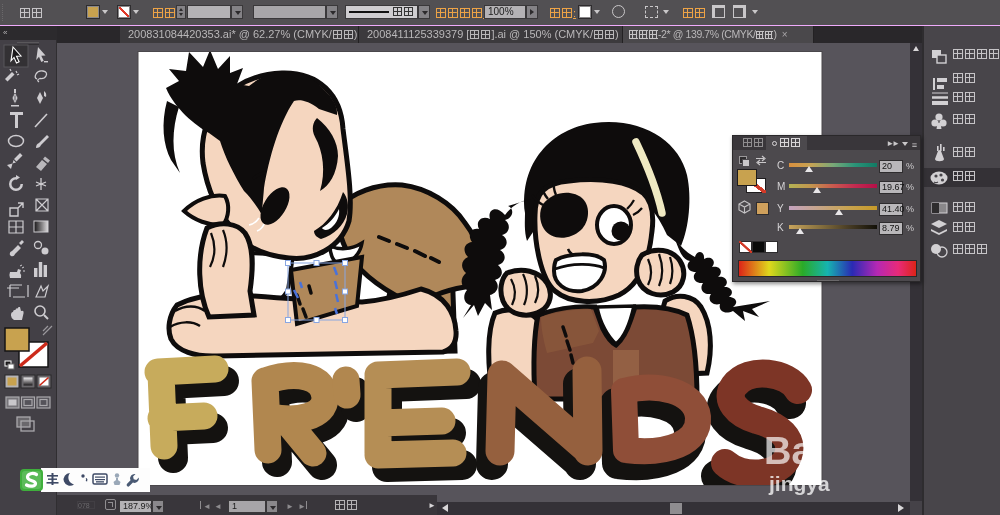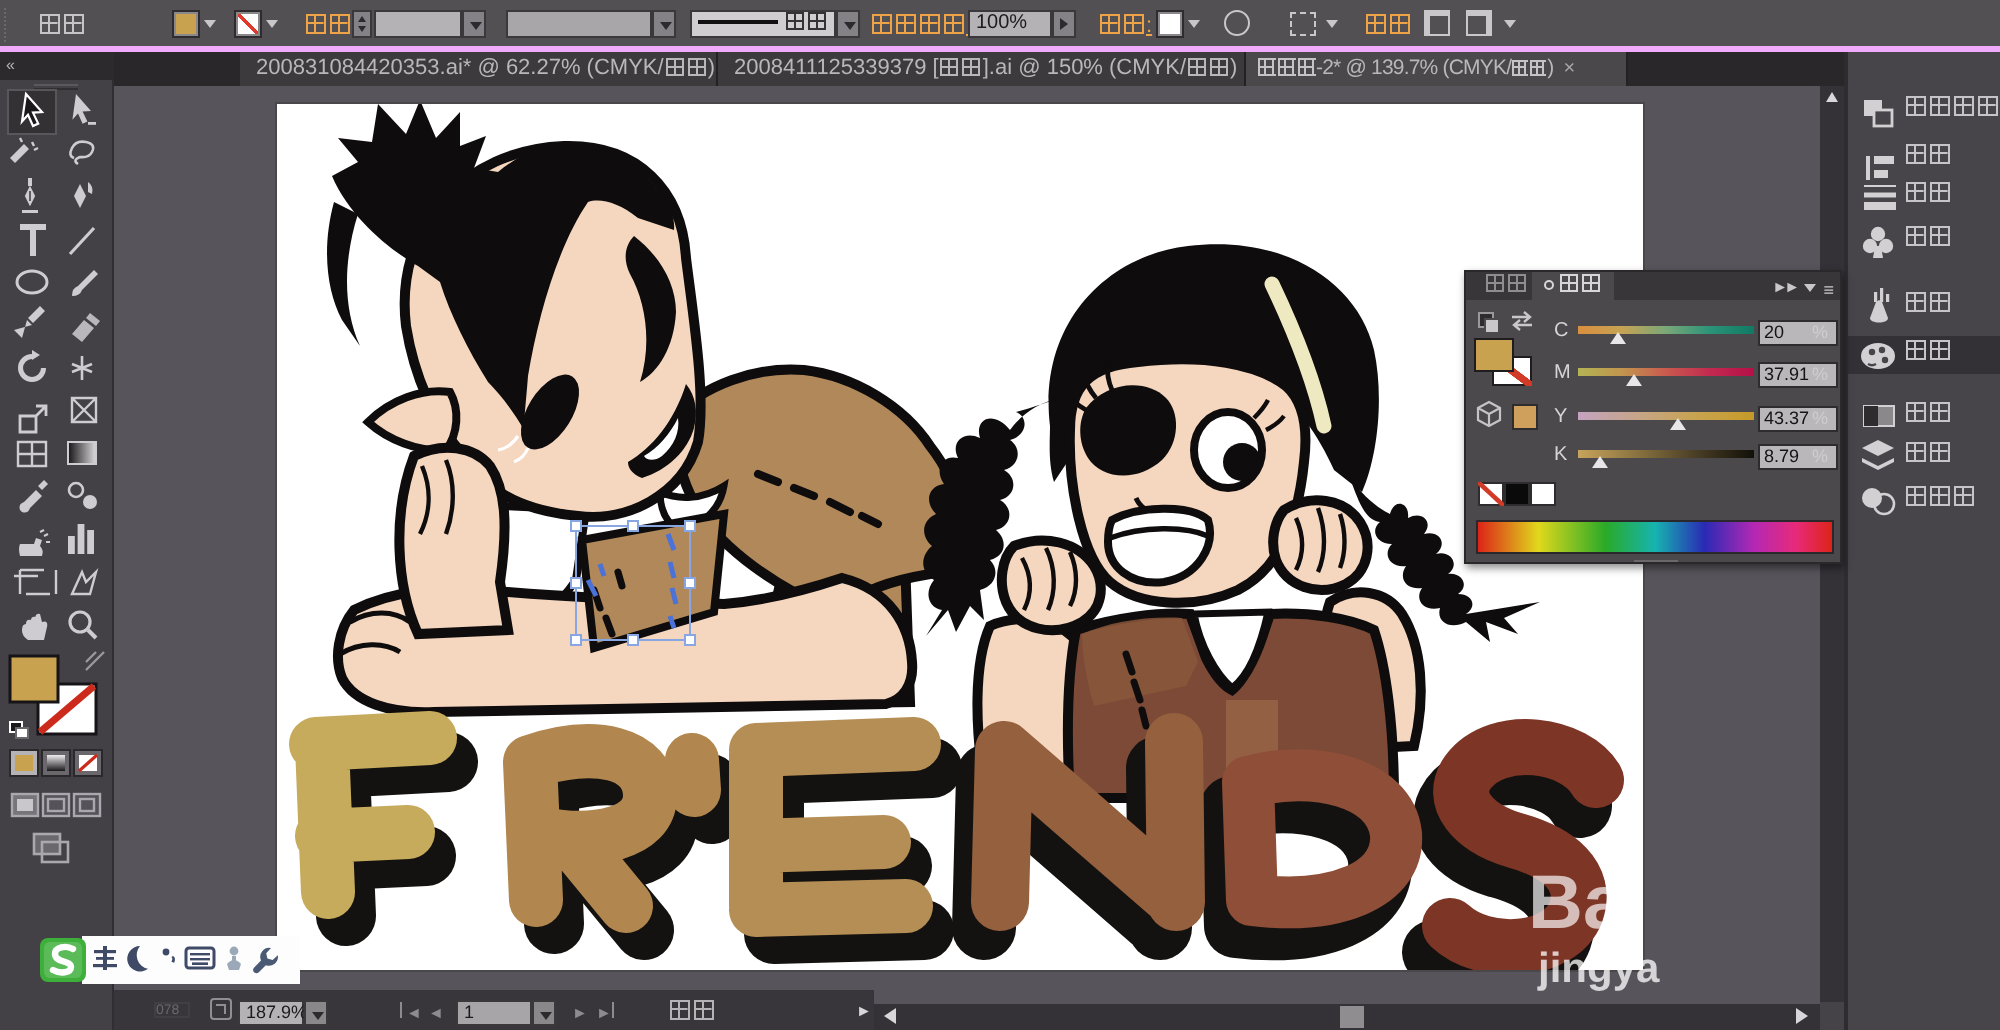--- a/index.html
+++ b/index.html
@@ -10,21 +10,21 @@
 background:
 linear-gradient(var(--c),var(--c)) 50% 0/100% 1.3px no-repeat,
 linear-gradient(var(--c),var(--c)) 50% 48%/78% 1.2px no-repeat,
 linear-gradient(var(--c),var(--c)) 50% 100%/100% 1.3px no-repeat,
 linear-gradient(var(--c),var(--c)) 50% 50%/1.3px 100% no-repeat,
 linear-gradient(var(--c),var(--c)) 0 60%/1.2px 80% no-repeat,
 linear-gradient(var(--c),var(--c)) 100% 60%/1.2px 80% no-repeat;
 --c:#c6c4c7;}
 .cj.s9{width:9px;height:9px;}
 
-#ctrl{left:0;top:0;width:1000px;height:26px;background:#525053;border-bottom:3px solid #f0abfc;color:#d8d6d9;font-size:11px;}
+#ctrl{left:0;top:0;width:1000px;height:26px;background:#525053;border-bottom:1px solid #f0abfc;color:#d8d6d9;font-size:11px;}
 .olbl{color:#eda346;text-decoration:underline;}
 .swatch{position:absolute;top:5px;width:14px;height:14px;border:1px solid #2e2c2e;box-shadow:inset 0 0 0 1px #8a888a;}
 .darr{position:absolute;top:10px;width:0;height:0;border-left:3.5px solid transparent;border-right:3.5px solid transparent;border-top:4px solid #c9c7c9;}
 .field{position:absolute;top:5px;height:14px;background:#b4b2b5;border:1px solid #3a383a;color:#1c1c1c;font-size:10px;line-height:12px;padding-left:3px;}
 .fbtn{position:absolute;top:5px;width:12px;height:14px;background:#848286;border:1px solid #3a383a;}
 .fbtn:after{content:"";position:absolute;left:2.5px;top:5px;border-left:3px solid transparent;border-right:3px solid transparent;border-top:4px solid #2c2a2c;}
 
 #tabs{left:57px;top:26px;width:943px;height:17px;background:#29272a;color:#b9b7b9;font-size:11px;}
 .tab{position:absolute;top:0;height:17px;background:#3c3a3d;line-height:17px;padding:0 8px;white-space:nowrap;border-right:1px solid #232123;}
 .tab .x{color:#a8a6a8;margin-left:9px;font-size:10px;}
@@ -43,21 +43,21 @@
 #hscroll{left:437px;top:502px;width:473px;height:13px;background:#343137;}
 #hthumb{left:233px;top:1px;width:12px;height:11px;background:#8f8d90;}
 #status{left:57px;top:495px;width:380px;height:20px;background:#39363b;color:#a5a3a6;font-size:10px;}
 
 #cpanel{left:732px;top:135px;width:189px;height:147px;background:#4c494d;box-shadow:1px 2px 4px rgba(0,0,0,.45);border:1px solid #2a282a;}
 #cpanel .phdr{position:absolute;left:0;top:0;width:100%;height:14px;background:#39363a;}
 #cpanel .ptab{position:absolute;top:0;height:14px;font-size:10px;line-height:14px;padding:0 6px;color:#8f8d8f;}
 #cpanel .ptab.act{background:#4c494d;color:#d8d6d8;}
 .slider{position:absolute;height:4px;width:88px;left:56px;}
 .sthumb{position:absolute;top:3px;width:0px;height:0px;border-left:4px solid transparent;border-right:4px solid transparent;border-bottom:6px solid #e8e6e8;}
-.cfield{position:absolute;left:146px;width:40px;height:13px;background:#b9b7ba;border:1px solid #2e2c2e;color:#141414;font-size:9px;line-height:11px;text-align:left;padding-left:2px;}
+.cfield{position:absolute;left:146px;width:24px;height:13px;background:#b9b7ba;border:1px solid #2e2c2e;color:#141414;font-size:9px;line-height:11px;text-align:left;padding-left:2px;}
 .clbl{position:absolute;left:44px;color:#d6d4d6;font-size:10px;}
 .pct{position:absolute;left:173px;color:#cfcdcf;font-size:9px;}
 
 #sogou{left:20px;top:468px;width:130px;height:24px;}
 </style></head>
 <body>
 <div id="app">
 
 <div id="canvas" class="abs">
   <svg width="853" height="458" viewBox="0 0 853 458">
@@ -451,26 +451,26 @@
   <div class="abs" style="left:23px;top:66px;width:13px;height:13px;background:#cfa05c;border:1px solid #2e2c2e"></div>
 
   <div class="clbl" style="top:24px">C</div>
   <div class="slider" style="top:27px;background:linear-gradient(to right,#d98f3e,#c6a354,#7aa878,#2a9378,#117a64)"></div>
   <div class="sthumb" style="left:72px;top:30px"></div>
   <div class="cfield" style="top:24px">20</div>
       <div class="pct" style="top:25px">%</div>
   <div class="clbl" style="top:45px">M</div>
   <div class="slider" style="top:48px;background:linear-gradient(to right,#b3b354,#c2954e,#c95a4e,#c22a50,#b50f48)"></div>
   <div class="sthumb" style="left:80px;top:51px"></div>
-  <div class="cfield" style="top:45px">37.91</div>
+  <div class="cfield" style="top:45px">19.67</div>
       <div class="pct" style="top:46px">%</div>
   <div class="clbl" style="top:67px">Y</div>
   <div class="slider" style="top:70px;background:linear-gradient(to right,#c5a3c0,#c6a58a,#c8a350,#c69a28)"></div>
   <div class="sthumb" style="left:102px;top:73px"></div>
-  <div class="cfield" style="top:67px">43.37</div>
+  <div class="cfield" style="top:67px">41.40</div>
       <div class="pct" style="top:68px">%</div>
   <div class="clbl" style="top:86px">K</div>
   <div class="slider" style="top:89px;background:linear-gradient(to right,#c8a45c,#8a7340,#4a3e26,#121008)"></div>
   <div class="sthumb" style="left:63px;top:92px"></div>
   <div class="cfield" style="top:86px">8.79</div>
       <div class="pct" style="top:87px">%</div>
 
   <div class="abs" style="left:6px;top:105px;width:13px;height:12px;background:#fff;border:1px solid #2e2c2e"></div>
   <div class="abs" style="left:6px;top:105px;width:13px;height:12px;background:linear-gradient(to top right,transparent 42%,#d23a28 45%,#d23a28 55%,transparent 58%)"></div>
   <div class="abs" style="left:19px;top:105px;width:13px;height:12px;background:#0a0a0a;border:1px solid #2e2c2e"></div>

